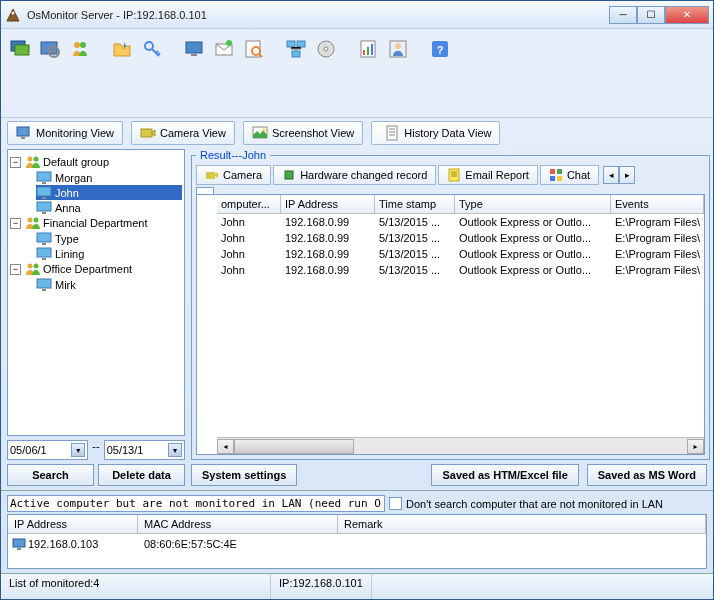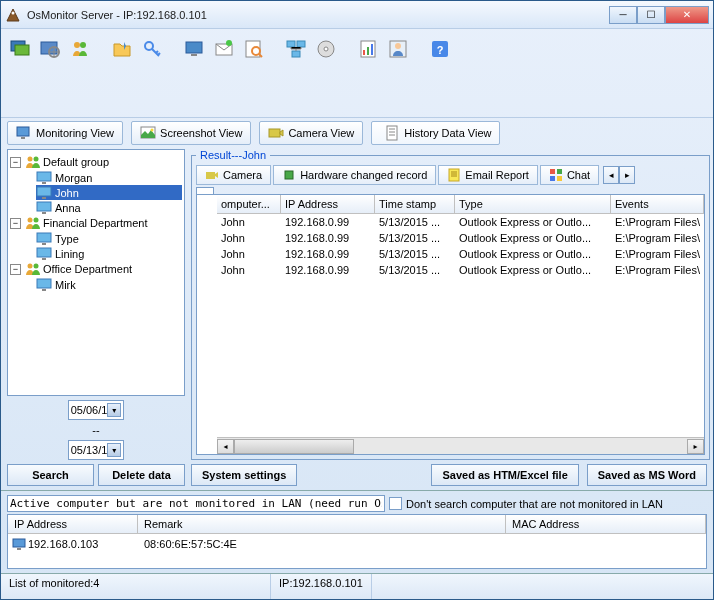--- a/index.html
+++ b/index.html
@@ -21,21 +21,21 @@
 .vtab .icon{width:16px;height:16px;}
 .main{flex:1;display:flex;padding:4px 6px;gap:6px;min-height:0;}
 .left-pane{width:178px;display:flex;flex-direction:column;gap:4px;}
 .tree-box{flex:1;border:1px solid #7a9ec9;background:#fff;padding:4px 2px;overflow:auto;}
 .tree-item{display:flex;align-items:center;gap:2px;padding:1px 0;white-space:nowrap;}
 .tree-toggle{width:11px;height:11px;border:1px solid #888;display:inline-flex;align-items:center;justify-content:center;font-size:9px;line-height:1;margin-right:2px;}
 .tree-icon{width:16px;height:14px;}
 .tree-child{margin-left:26px;display:flex;align-items:center;gap:3px;padding:1px 0;}
 .mon-icon{width:16px;height:13px;}
 .tree-child.sel{background:#316ac5;color:#fff;}
-.date-row{display:flex;align-items:center;gap:4px;flex-direction:column;}
+.date-row{display:flex;gap:4px;}
 .date-in{flex:1;border:1px solid #7a9ec9;background:#fff;padding:2px 2px;display:flex;align-items:center;justify-content:space-between;}
 .dd-btn{width:14px;height:14px;background:linear-gradient(to bottom,#e8f0fb,#b8cde6);border:1px solid #7a9ec9;display:flex;align-items:center;justify-content:center;font-size:8px;}
 .btn-row{display:flex;gap:4px;align-items:flex-end;}
 .btn{flex:1;border:1px solid #7a9ec9;background:linear-gradient(to bottom,#f8fbfe,#dce8f6);padding:4px 2px;text-align:center;font-weight:bold;}
 .right-pane{flex:1;display:flex;flex-direction:column;min-width:0;}
 fieldset.result{border:1px solid #7a9ec9;flex:1;display:flex;flex-direction:column;padding:4px;min-height:0;}
 legend{color:#0046d5;padding:0 4px;}
 .sub-tabs{display:flex;align-items:center;gap:2px;margin-bottom:2px;}
 .stab{display:flex;align-items:center;gap:4px;padding:2px 8px;border:1px solid #9bb8d9;background:linear-gradient(to bottom,#fff,#e5eef9);}
 .stab .icon{width:14px;height:14px;}
@@ -188,32 +188,32 @@
   <div class="view-tabs">
     <div class="vtab">
         <svg class="icon" viewBox="0 0 16 16">
           <rect x="1" y="2" width="12" height="9" fill="#5a9ad8" stroke="#2a5a9a"></rect>
           <rect x="5" y="12" width="4" height="2" fill="#888"></rect>
         </svg>
         <span>Monitoring View</span>
       </div>
     <div class="vtab">
         <svg class="icon" viewBox="0 0 16 16">
+          <rect x="1" y="4" width="11" height="8" fill="#d8c848" stroke="#a89828"></rect>
+          <path d="M12 7l3-2v6l-3-2z" fill="#d8c848" stroke="#a89828"></path>
+        </svg>
+        <span>Camera View</span>
+      </div>
+    <div class="vtab">
+        <svg class="icon" viewBox="0 0 16 16">
           <rect x="1" y="2" width="14" height="11" fill="#fff" stroke="#888"></rect>
           <path d="M1 10l4-4 3 3 3-4 4 5v3H1z" fill="#48a848"></path>
           <circle cx="12" cy="5" r="1.5" fill="#f8d838"></circle>
         </svg>
         <span>Screenshot View</span>
-      </div>
-    <div class="vtab">
-        <svg class="icon" viewBox="0 0 16 16">
-          <rect x="1" y="4" width="11" height="8" fill="#d8c848" stroke="#a89828"></rect>
-          <path d="M12 7l3-2v6l-3-2z" fill="#d8c848" stroke="#a89828"></path>
-        </svg>
-        <span>Camera View</span>
       </div>
     <div class="vtab active">
         <svg class="icon" viewBox="0 0 16 16">
           <rect x="3" y="1" width="10" height="14" fill="#fff" stroke="#888"></rect>
           <path d="M5 4h6M5 7h6M5 10h6" stroke="#888"></path>
         </svg>
         <span>History Data View</span>
       </div>
   </div>
 
@@ -414,22 +414,22 @@
 
   <div class="lower-panel">
     <div class="lp-top">
       <input type="text" readonly="" value="Active computer but are not monitored in LAN (need run OsMon" style="">
       <span class="chk"></span>
       <span>Don't search computer that are not monitored in LAN</span>
     </div>
     <div class="lp-grid">
       <div class="lp-head">
         <div class="lh lh1">IP Address</div>
+        <div class="lh lh2">MAC Address</div>
         <div class="lh lh3">Remark</div>
-        <div class="lh lh2">MAC Address</div>
       </div>
       <div class="lp-row">
         <div class="lc1">
             <svg width="14" height="12" viewBox="0 0 14 12">
               <rect x="1" y="1" width="12" height="8" fill="#5a9ad8" stroke="#2a5a9a"></rect>
               <rect x="5" y="10" width="4" height="2" fill="#888"></rect>
             </svg>
             <span>192.168.0.103</span>
           </div>
         <div class="lc2">08:60:6E:57:5C:4E</div>

